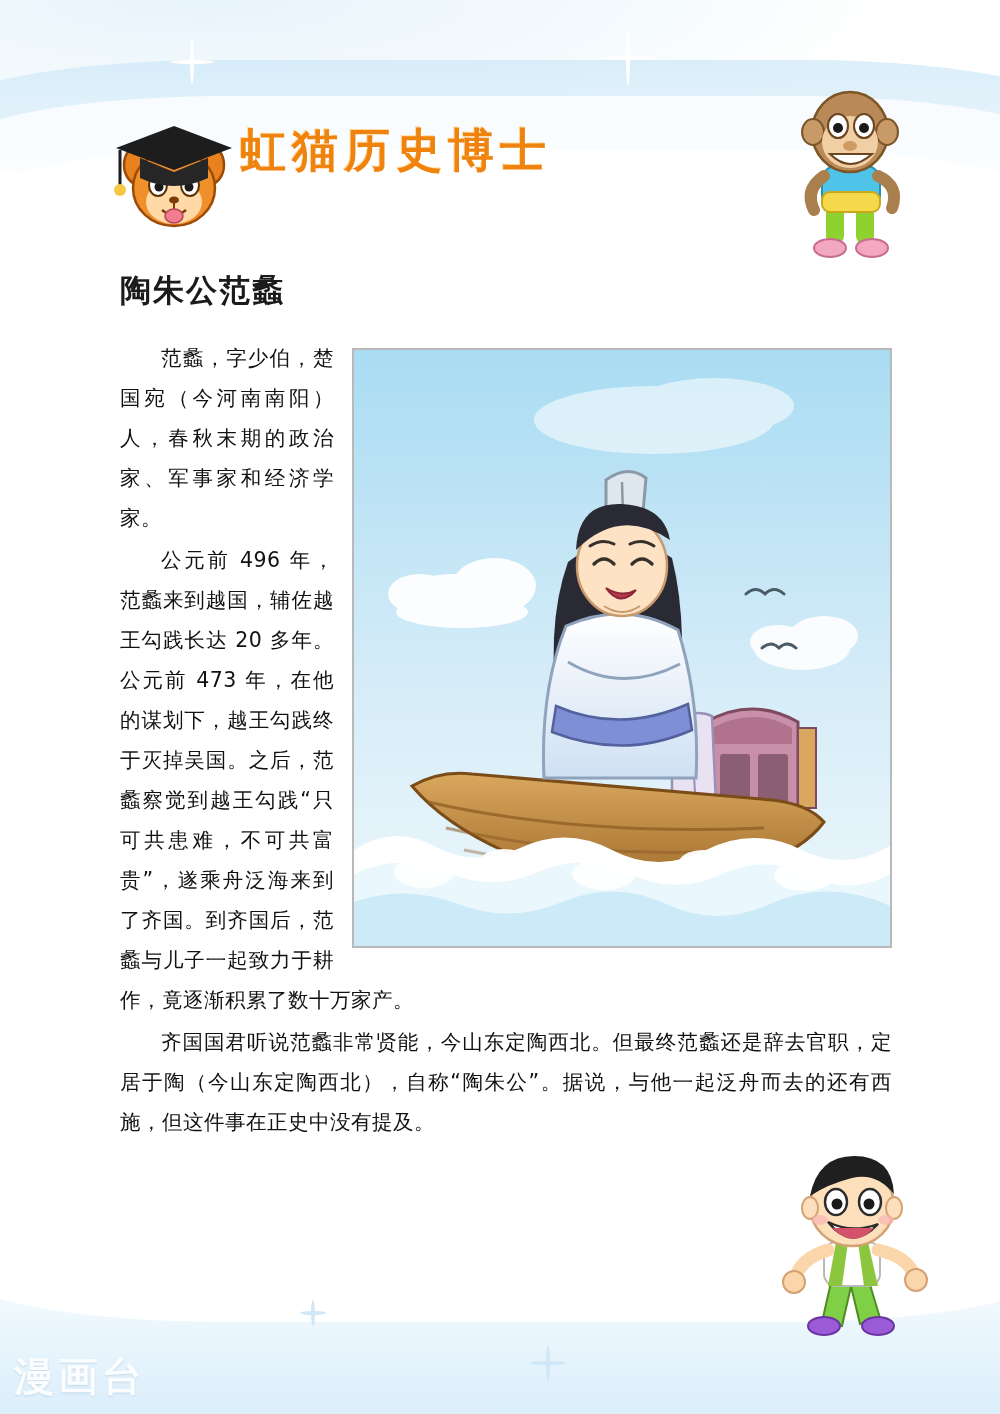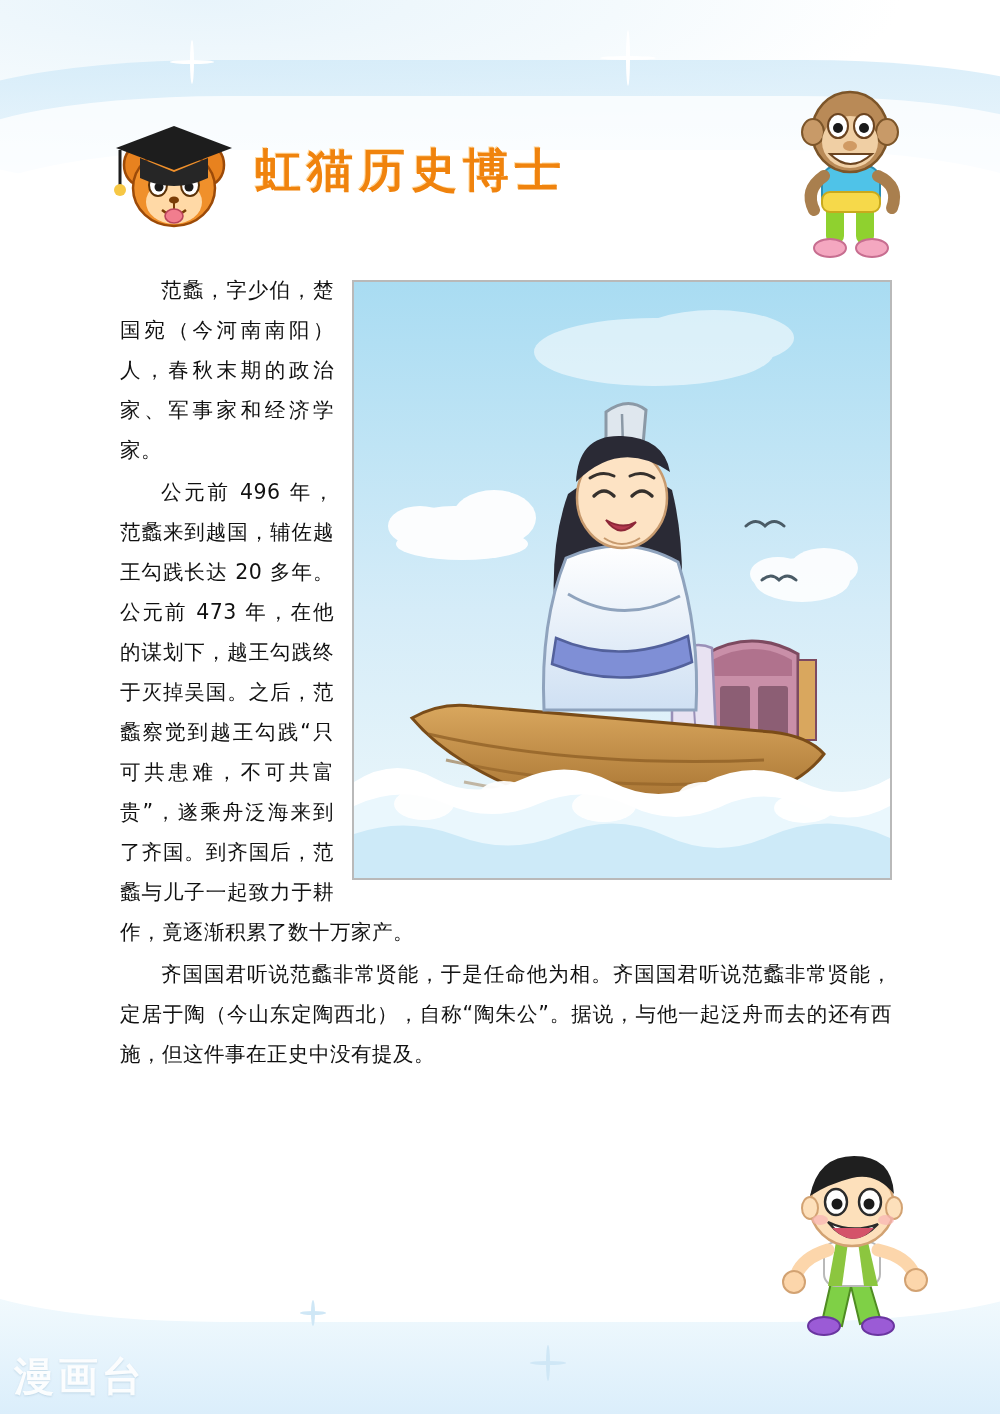--- a/index.html
+++ b/index.html
@@ -102,29 +102,28 @@
   
   .header {
     position: absolute;
     top: 90px;
     left: 90px;
     width: 820px;
     height: 150px;
   }
   .title-text {
     position: absolute;
-    left: 165px;
+    left: 150px;
     top: 30px;
     font-size: 46px;
     font-weight: bold;
     letter-spacing: 6px;
     color: #f0830d;
     text-shadow: 2px 2px 0 #ffffff, -1px -1px 0 #ffd9a0;
     font-family: "DejaVu Sans", "Liberation Sans", sans-serif;
-    margin-top: 20px;
   }
 
   
   .mascot-cat { position: absolute; left: 10px; top: 0px; width: 150px; height: 150px; }
   .mascot-monkey { position: absolute; right: 700px; top: -10px; }
 
   
   .article {
     position: absolute;
     top: 270px;
@@ -273,20 +272,21 @@
         <circle cx="84" cy="48" r="5" fill="#1a1a1a"></circle>
         <ellipse cx="70" cy="66" rx="7" ry="5" fill="#d09a63"></ellipse>
 
         <path d="M50 74 Q70 94 92 74 Z" fill="#ffffff" stroke="#6b4420" stroke-width="2"></path>
         <path d="M50 74 L92 74" stroke="#6b4420" stroke-width="2"></path>
       </svg>
     </div>
   </div>
 
   <div class="article clearfix">
+    <h2 class="section-title">陶朱公范蠡</h2>
 
     <div class="illustration">
       <svg width="536" height="596" viewBox="0 0 536 596" style="position:absolute;left:0;top:0;">
         <defs>
           <linearGradient id="skyG" x1="0" y1="0" x2="0" y2="1">
             <stop offset="0%" stop-color="#a9dcf2"></stop>
             <stop offset="55%" stop-color="#d5ecf8"></stop>
             <stop offset="100%" stop-color="#eef8fb"></stop>
           </linearGradient>
           <linearGradient id="hullG" x1="0" y1="0" x2="0" y2="1">
@@ -378,21 +378,21 @@
             <ellipse cx="350" cy="514" rx="26" ry="14"></ellipse>
             <ellipse cx="450" cy="526" rx="30" ry="15"></ellipse>
           </g>
         </g>
       </svg>
     </div>
 
     <div class="body-text">
       <p>范蠡，字少伯，楚国宛（今河南南阳）人，春秋末期的政治家、军事家和经济学家。</p>
       <p>公元前 496 年，范蠡来到越国，辅佐越王勾践长达 20 多年。公元前 473 年，在他的谋划下，越王勾践终于灭掉吴国。之后，范蠡察觉到越王勾践“只可共患难，不可共富贵”，遂乘舟泛海来到了齐国。到齐国后，范蠡与儿子一起致力于耕作，竟逐渐积累了数十万家产。</p>
-      <p>齐国国君听说范蠡非常贤能，于是任命他为相。齐国国君听说范蠡非常贤能，定居于陶（今山东定陶西北），自称“陶朱公”。据说，与他一起泛舟而去的还有西施，但这件事在正史中没有提及。</p>
+      <p>齐国国君听说范蠡非常贤能，今山东定陶西北。但最终范蠡还是辞去官职，定居于陶（今山东定陶西北），自称“陶朱公”。据说，与他一起泛舟而去的还有西施，但这件事在正史中没有提及。</p>
     </div>
   </div>
 
   <div class="mascot-boy">
     <svg width="150" height="190" viewBox="0 0 150 190">
 
       <path d="M52 128 l-10 44 l20 4 l10 -44 Z" fill="#7fd046" stroke="#4f8c22" stroke-width="2"></path>
       <path d="M88 128 l12 40 l-20 6 l-10 -42 Z" fill="#7fd046" stroke="#4f8c22" stroke-width="2"></path>
       <ellipse cx="44" cy="176" rx="16" ry="9" fill="#9b5bd6" stroke="#6a35a0" stroke-width="2"></ellipse>
       <ellipse cx="98" cy="176" rx="16" ry="9" fill="#9b5bd6" stroke="#6a35a0" stroke-width="2"></ellipse>

